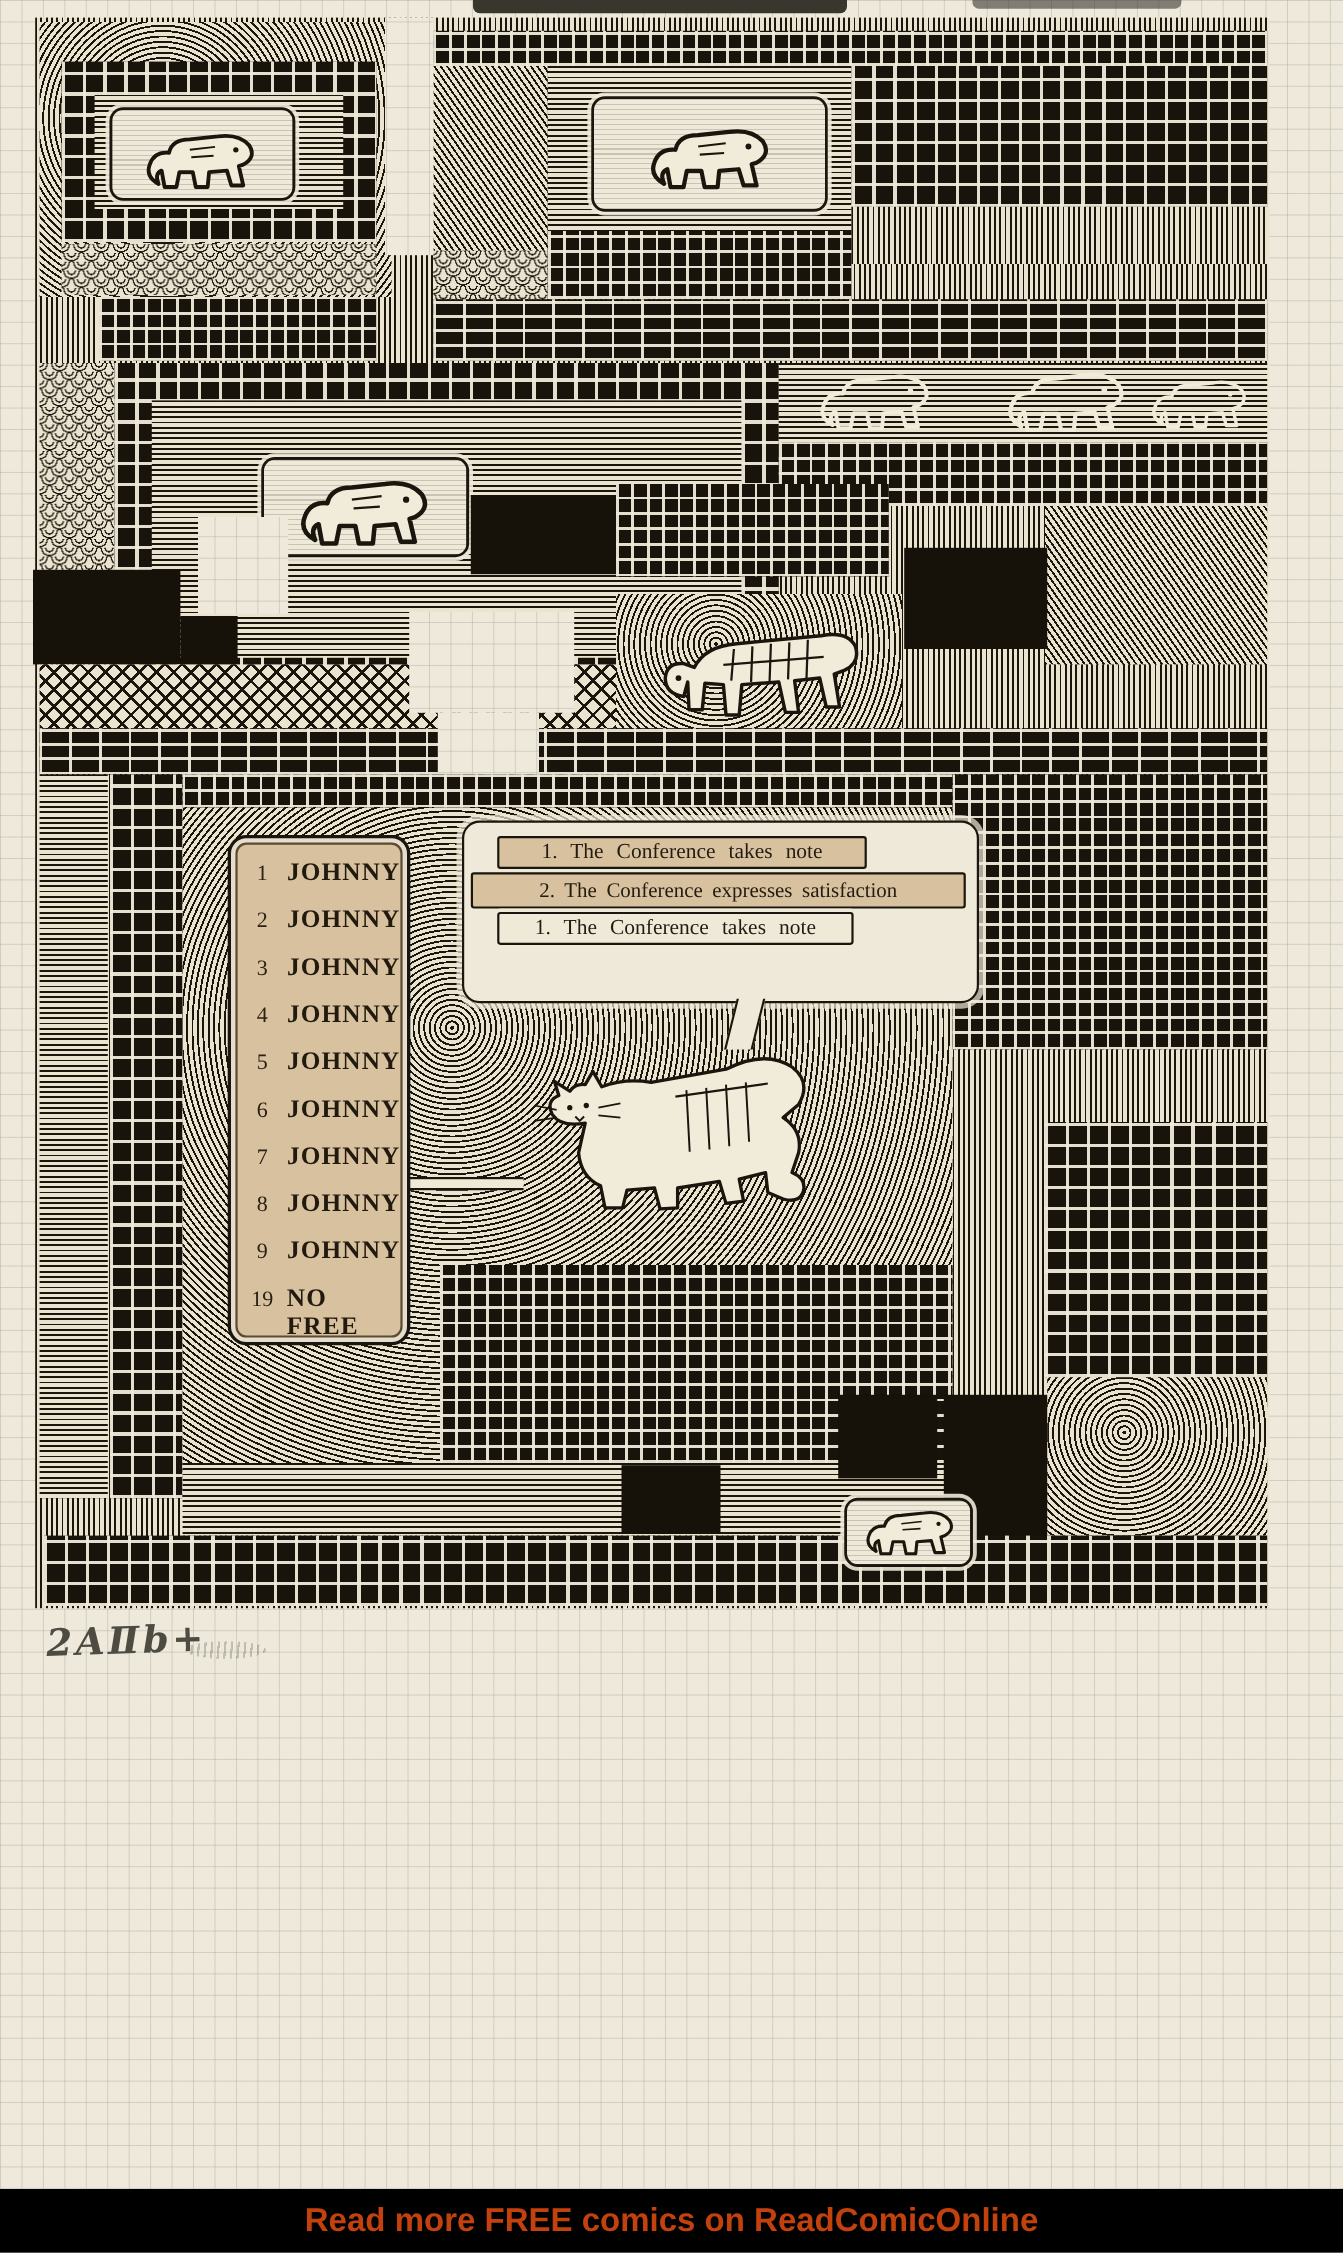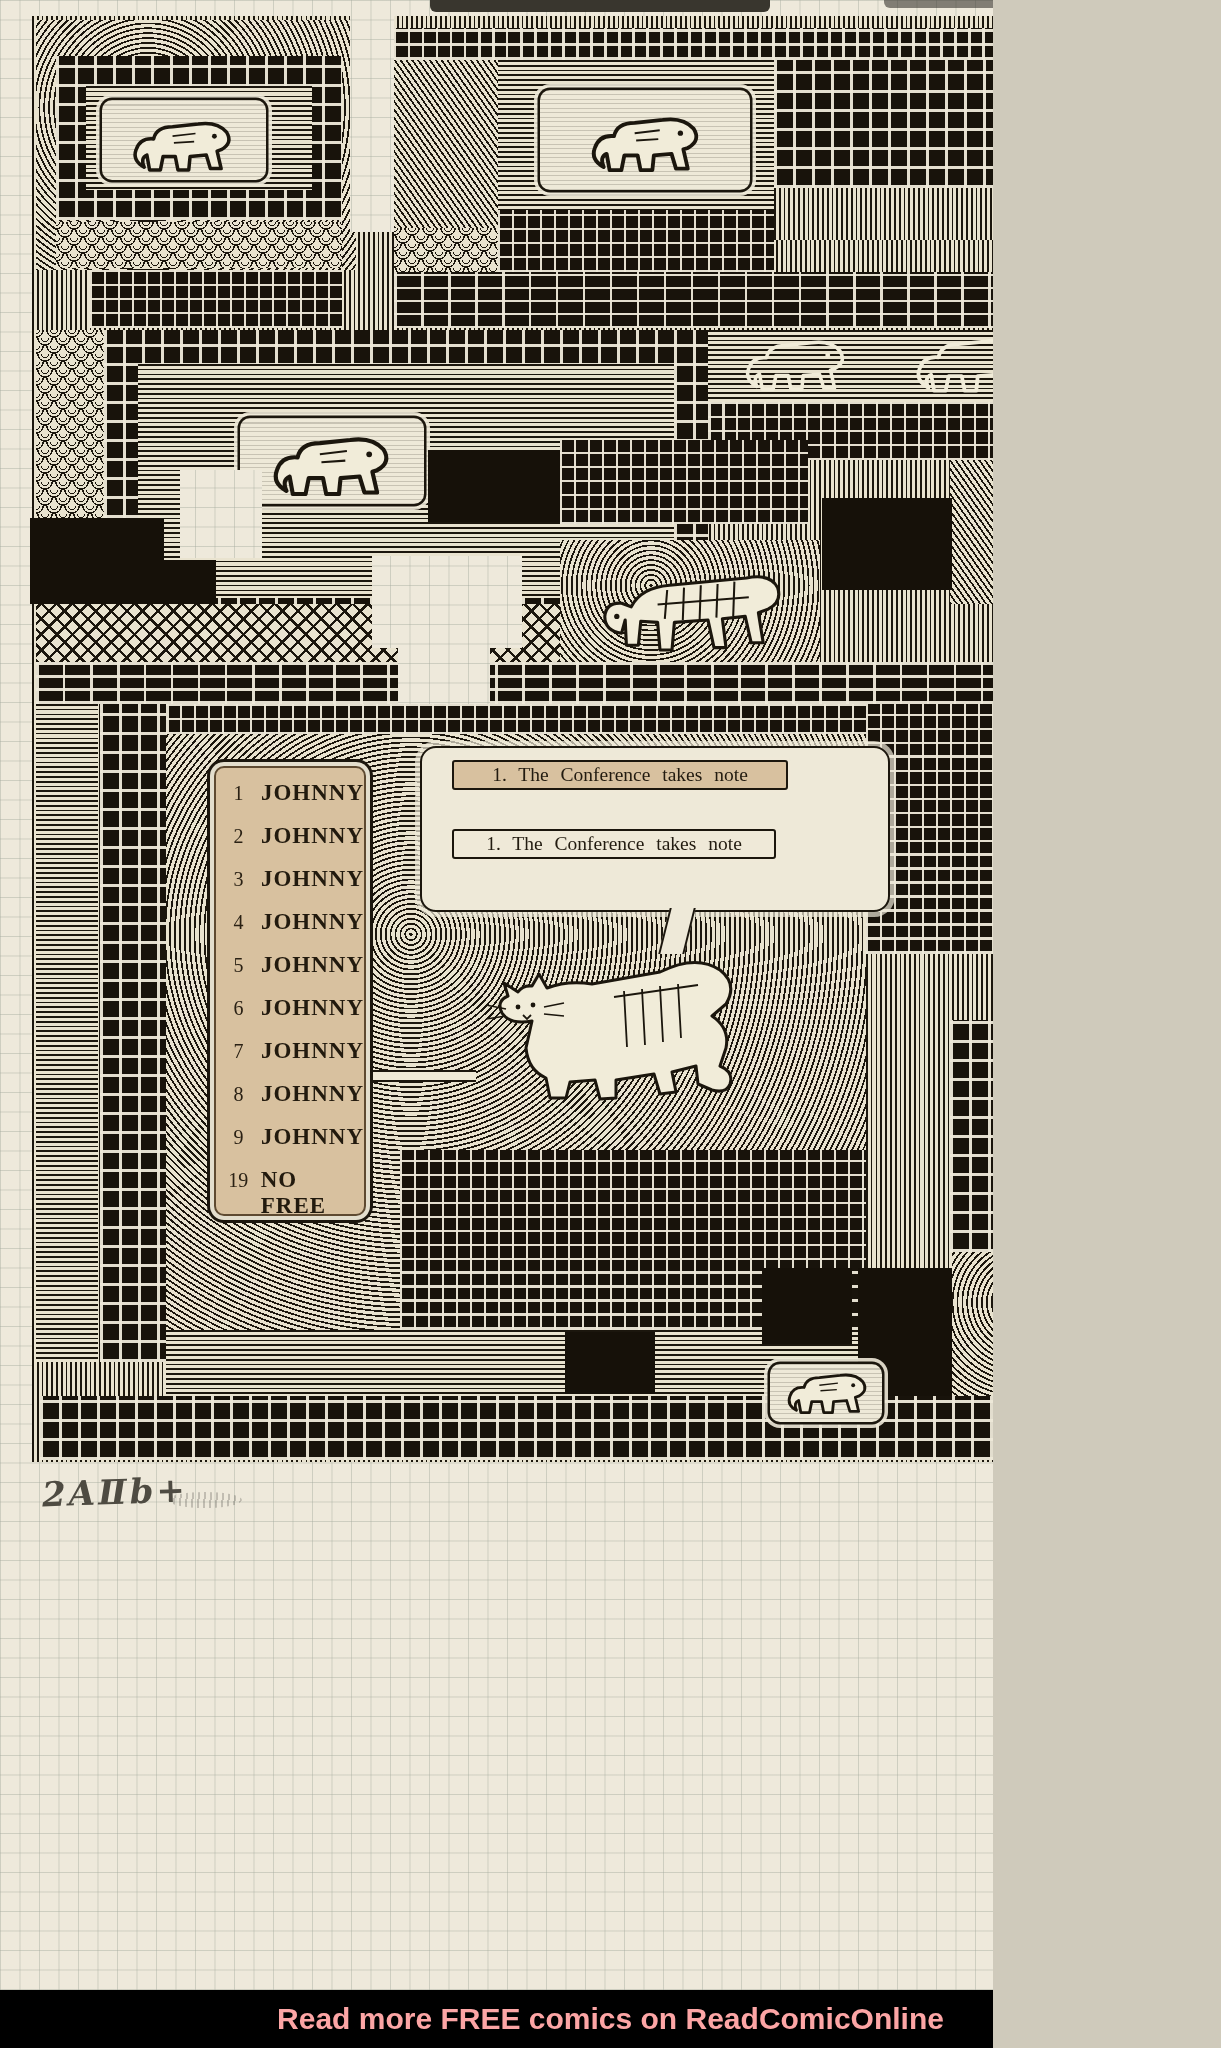--- a/index.html
+++ b/index.html
@@ -1,17 +1,17 @@
 <!DOCTYPE html>
 <html><head>
 <meta charset="utf-8">
 <style>
   *{margin:0;padding:0;box-sizing:border-box}
   html,body{width:1221px;height:2048px;background:#cfcabb;font-family:"Liberation Serif",serif}
-  .page{position:absolute;left:0;top:0;width:993px;height:2048px;overflow:hidden;
+  .page{position:absolute;left:0;top:0;width:1221px;height:2048px;overflow:hidden;
     background-color:#eee9db;
     background-image:linear-gradient(rgba(166,172,158,.45) 1px,transparent 1px),
                      linear-gradient(90deg,rgba(166,172,158,.45) 1px,transparent 1px);
     background-size:19.5px 19.5px;}
   .b{position:absolute}
   
   .pat-tiles{background-color:#18130b;background-image:
     repeating-linear-gradient(0deg,rgba(238,233,217,.95) 0 3px,transparent 3px 19px),
     repeating-linear-gradient(90deg,rgba(238,233,217,.95) 0 3px,transparent 3px 19px);}
   .pat-tiles-sm{background-color:#18130b;background-image:
@@ -56,21 +56,21 @@
   .strip.tan{background:#d8c19f}
   .strip.lite{background:#efe9d8}
   .strip.s2{font-size:19px;word-spacing:4px}
   .connector{background:#efe9d6;border-top:2.5px solid #1b160d;border-bottom:2.5px solid #1b160d}
   .smudge{background:#39362e;border-radius:0 0 6px 6px}
   .annotation{font:italic 600 34px "DejaVu Serif",serif;color:#4e4b42;
     transform:rotate(-2deg);letter-spacing:3px}
   .scribble{background:repeating-linear-gradient(95deg,rgba(90,88,80,.3) 0 2px,transparent 2px 6px);
     border-radius:50%;filter:blur(.4px)}
   .banner{background:#000;display:flex;align-items:center;justify-content:center}
-  .banner span{color:#fca5a5;font:700 30px "Liberation Sans",sans-serif}
+  .banner span{color:#c2410c;font:700 30px "Liberation Sans",sans-serif}
 </style>
 </head>
 <body>
 
 <div class="page">
 
   <svg width="0" height="0" style="position:absolute" aria-hidden="true">
     <defs>
       <g id="critter">
         <path d="M12 37 Q3 32 6 24 Q9 15 19 16 Q21 7 33 7 L52 5 Q66 3 73 11 Q78 19 69 24 L66 25 L69 38 L61 38 L58 28 L46 29 L45 39 L37 39 L35 29 L26 29 L24 39 L16 39 L14 28 Q9 30 12 37 Z" fill="#f1ecd9" stroke="#1b160d" stroke-width="2.6" stroke-linejoin="round"></path>
@@ -168,20 +168,21 @@
   <svg class="b" viewBox="0 0 170 90" style="left:584px;top:554px;width:212px;height:108px">
       <use href="#skeleton"></use>
     </svg>
   <svg class="b" viewBox="0 0 80 44" style="left:782px;top:1370px;width:90px;height:48px">
       <use href="#critter"></use>
     </svg>
 
   <div class="b bubble" style="left:420px;top:746px;width:470px;height:166px"></div>
   <div class="b tail" style="left:664px;top:908px;width:26px;height:46px"></div>
   <div class="b strip tan" style="left:452px;top:760px;width:336px;height:30px">1. The Conference takes note</div>
+  <div class="b strip tan s2" style="left:428px;top:793px;width:450px;height:33px">2. The Conference expresses satisfaction</div>
   <div class="b strip lite" style="left:452px;top:829px;width:324px;height:30px">1. The Conference takes note</div>
 
   <div class="b connector" style="left:364px;top:1070px;width:112px;height:12px"></div>
 
   <svg class="b" viewBox="0 0 310 210" style="left:466px;top:924px;width:310px;height:212px">
     <path d="M66 96 Q44 100 36 88 Q30 76 42 71 L38 58 52 67 Q57 60 66 61 L73 49 81 63 Q102 55 126 59 L194 47 Q230 29 254 45 Q272 59 260 79 L246 91 Q264 103 260 123 L254 141 Q268 147 264 159 Q260 169 246 165 L232 159 230 141 L206 147 210 167 194 169 188 149 150 155 150 173 134 174 129 155 104 157 100 173 84 173 80 153 Q62 145 60 123 Z" fill="#f1ecd9" stroke="#1b160d" stroke-width="3" stroke-linejoin="round"></path>
     <circle cx="52" cy="82" r="2.4" fill="#1b160d"></circle>
     <circle cx="67" cy="80" r="2.4" fill="#1b160d"></circle>
     <path d="M57 90 L61 94 L65 90" stroke="#1b160d" stroke-width="1.8" fill="none"></path>
     <path d="M40 84 L20 80 M40 91 L20 94 M78 82 L98 78 M78 89 L98 91" stroke="#1b160d" stroke-width="1.6" fill="none"></path>

